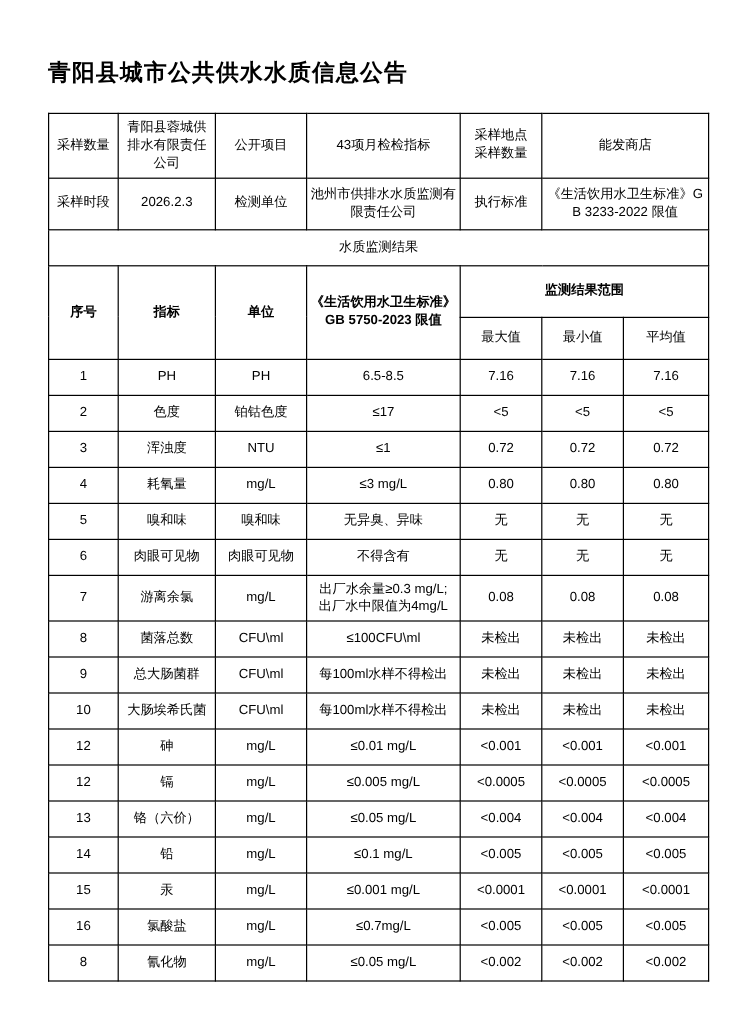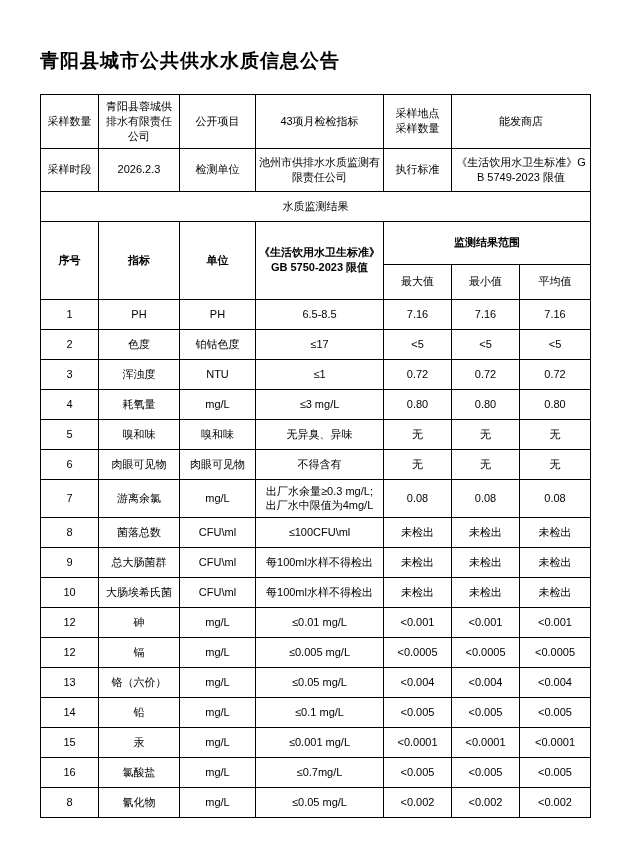--- a/index.html
+++ b/index.html
@@ -94,21 +94,21 @@
         <td class="lbl small" style="white-space:pre-line">采样地点
 采样数量</td>
         <td colspan="2" class="leftish">能发商店</td>
       </tr>
       <tr class="hdr-row">
         <td class="lbl">采样时段</td>
         <td class="leftish">2026.2.3</td>
         <td class="lbl">检测单位</td>
         <td class="leftish">池州市供排水水质监测有限责任公司</td>
         <td class="lbl">执行标准</td>
-        <td colspan="2" class="leftish small">《生活饮用水卫生标准》GB 5749-2023 限值</td>
+        <td colspan="2" class="leftish small">《生活饮用水卫生标准》GB 3233-2022 限值</td>
       </tr>
       <tr class="merged-title">
         <td colspan="7">水质监测结果</td>
       </tr>
       <tr class="sub-row">
         <td rowspan="2">序号</td>
         <td rowspan="2">指标</td>
         <td rowspan="2">单位</td>
         <td rowspan="2" class="small">《生活饮用水卫生标准》GB 5750-2023 限值</td>
         <td colspan="3">监测结果范围</td>

